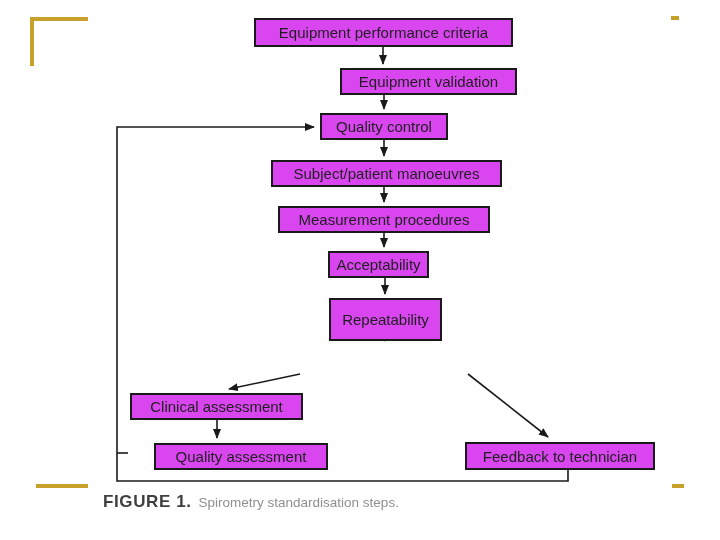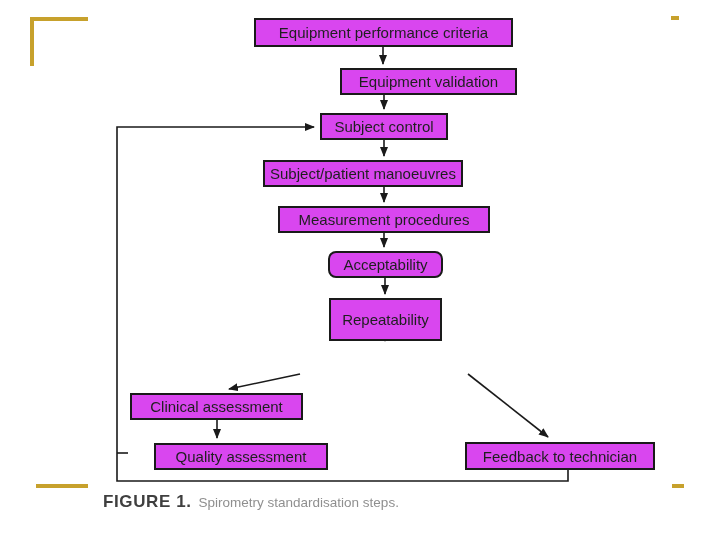--- a/index.html
+++ b/index.html
@@ -82,27 +82,27 @@
       <line x1="217" y1="420" x2="217" y2="438" marker-end="url(#ah)"></line>
       <polyline points="568,470 568,481 117,481 117,127 314,127" marker-end="url(#ah)"></polyline>
       <line x1="117" y1="453" x2="128" y2="453"></line>
     </g>
   </svg>
 
   <div class="node" style="left:254px; top:18px; width:259px; height:29px;">Equipment performance criteria</div>
 
   <div class="node" style="left:296px; top:68px; width:177px; height:27px;margin-left:44px;">Equipment validation</div>
 
-  <div class="node" style="left:320px; top:113px; width:128px; height:27px;">Subject control</div>
+  <div class="node" style="left:320px; top:113px; width:128px; height:27px;">Quality control</div>
 
-  <div class="node" style="left:263px; top:160px; width:200px; height:27px;">Subject/patient manoeuvres</div>
+  <div class="node" style="left:271px; top:160px; width:231px; height:27px;">Subject/patient manoeuvres</div>
 
   <div class="node" style="left:278px; top:206px; width:212px; height:27px;">Measurement procedures</div>
 
-  <div class="node" style="left:328px; top:251px; width:115px; height:27px;border-radius:8px;">Acceptability</div>
+  <div class="node" style="left:328px; top:251px; width:101px; height:27px;">Acceptability</div>
 
   <div class="node" style="left:329px; top:298px; width:113px; height:43px;">Repeatability</div>
 
 
   <div class="node" style="left:130px; top:393px; width:173px; height:27px;">Clinical assessment</div>
 
   <div class="node" style="left:128px; top:443px; width:174px; height:27px;margin-left:26px;">Quality assessment</div>
 
   <div class="node" style="left:465px; top:442px; width:190px; height:28px;">Feedback to technician</div>
 

